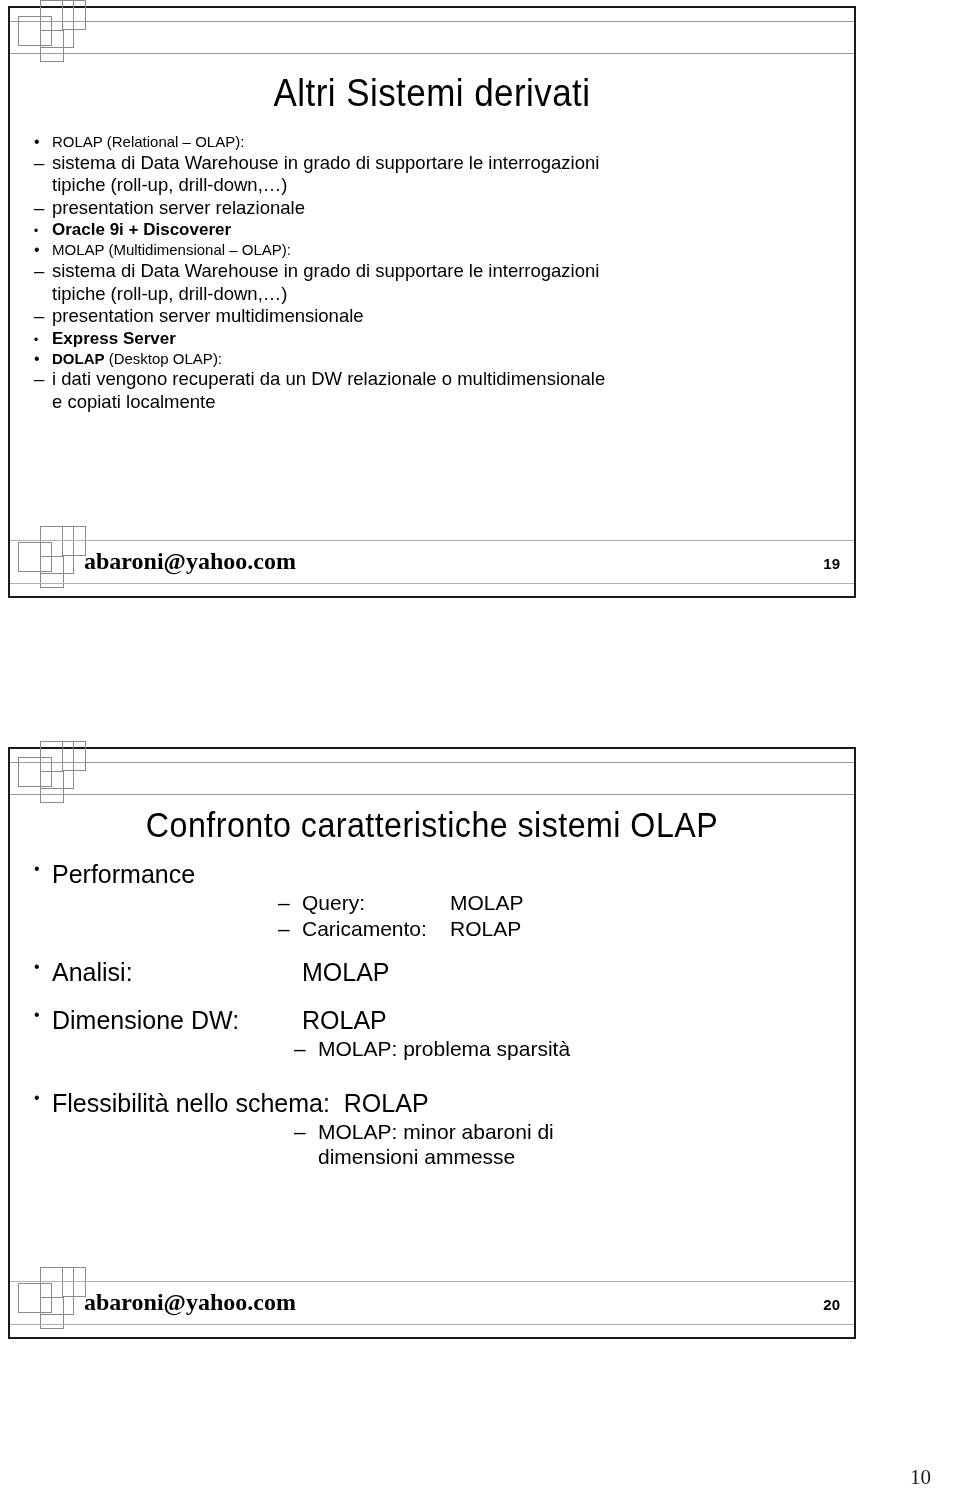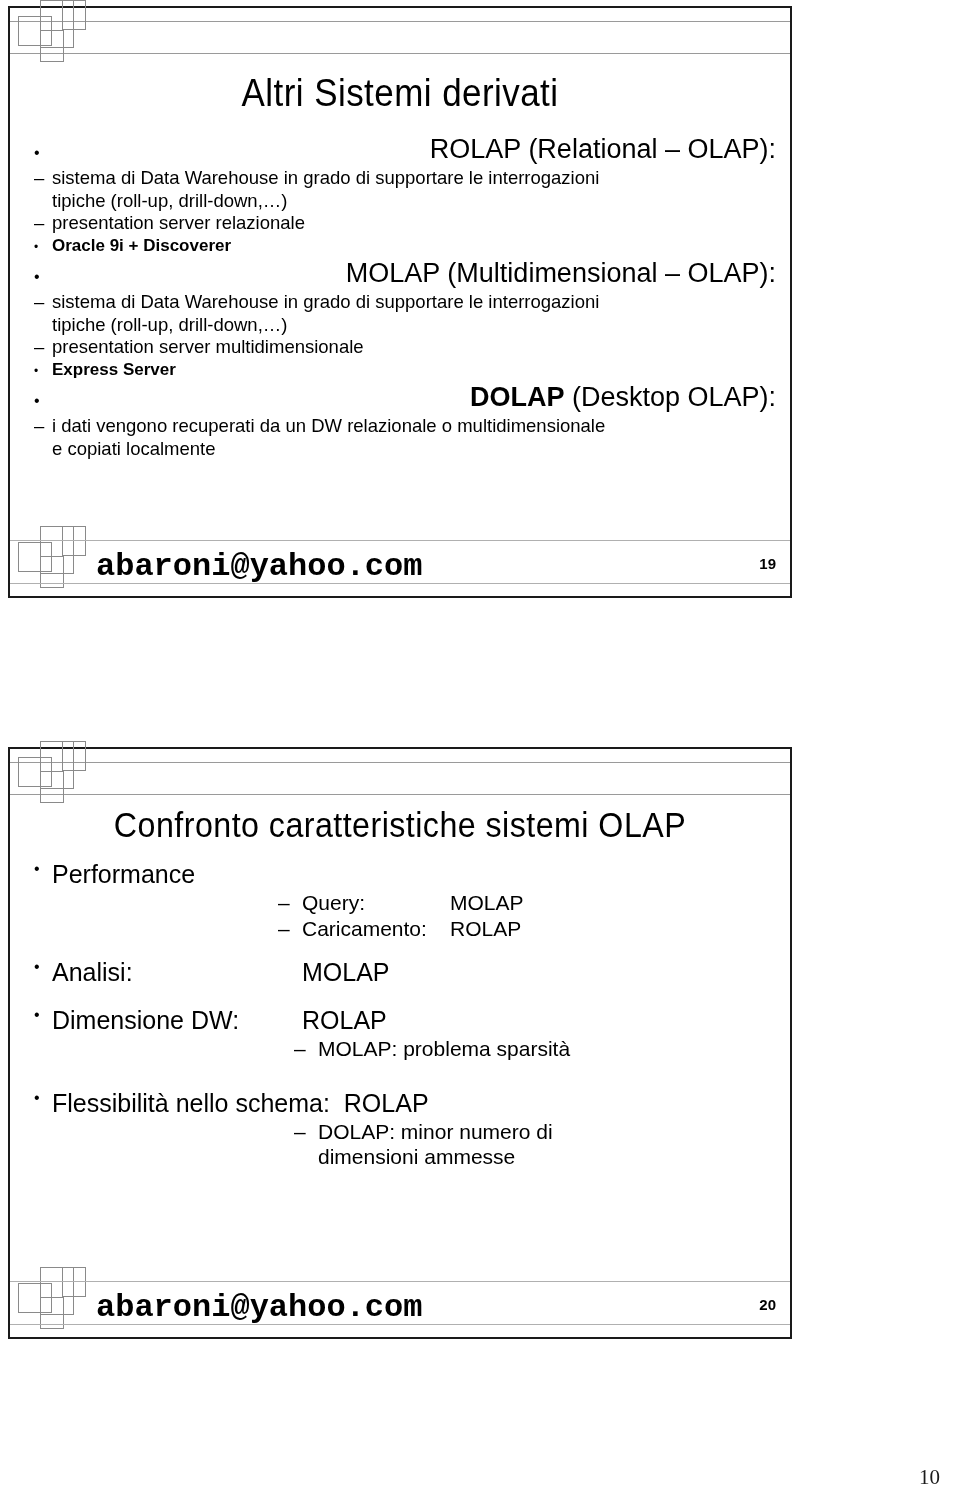--- a/index.html
+++ b/index.html
@@ -13,21 +13,21 @@
     position: relative;
     font-family: "Liberation Sans", sans-serif;
     color: #000000;
     overflow: hidden;
   }
 
   
   .slide {
     position: absolute;
     left: 8px;
-    width: 784px;
+    width: 848px;
     border: 2px solid #1a1a1a;
     background: #ffffff;
     box-sizing: border-box;
   }
   #slide-1 { top: 6px;  height: 592px; }
   #slide-2 { top: 747px; height: 592px; }
 
   
   .hdr-rule {
     position: absolute;
@@ -100,21 +100,21 @@
     margin: 0;
   }
   li.item > .bullet {
     position: absolute;
     left: 6px;
     top: 0;
     line-height: inherit;
   }
 
   
-  .l1 { font-size: 27px; line-height: 1.30; text-align: right; }
+  .l1 { font-size: 15px; line-height: 1.30; }
   .l1 > .bullet::before { content: "\2022"; font-size: 16px; }
 
   
   .l2 { font-size: 18.5px; line-height: 1.22; padding-left: 50px; }
   .l2 > .bullet { left: 32px; }
   .l2 > .bullet::before { content: "\2013"; }
 
   
   .l3 { font-size: 17px; line-height: 1.25; padding-left: 78px; font-weight: bold; }
   .l3 > .bullet { left: 60px; font-weight: normal; }
@@ -158,39 +158,38 @@
     left: 0; right: 0;
     height: 1px;
     background: #b0b0b0;
   }
   .footer .line.top { top: 0; }
   .footer .line.bot { bottom: 0; }
   .footer .email {
     position: absolute;
     left: 74px;
     top: 8px;
-    font-family: Liberation Mono, monospace;
+    font-family: Liberation Serif, serif;
     font-weight: bold;
-    font-size: 32px;
+    font-size: 24px;
     letter-spacing: 0px;
-    margin-left: 12px;
   }
   .footer .pageno {
     position: absolute;
     right: 14px;
     top: 15px;
     font-family: "Liberation Sans", sans-serif;
     font-weight: bold;
     font-size: 15px;
   }
 
   
   .sheet-no {
     position: absolute;
-    right: 20px;
+    right: 29px;
     bottom: 16px;
     font-family: "Liberation Serif", serif;
     font-size: 21px;
     color: #1a1a1a;
   }
 </style>
 </head>
 <body>
 
 <div class="slide" id="slide-1">
@@ -331,21 +330,21 @@
       <span class="dash">–</span><span>MOLAP: problema sparsità</span>
     </div>
 
     <div class="gap-lg"></div>
 
     <div class="row2">
       <span class="bullet">•</span>
       <span class="lbl"><span class="u">Flessibilità nello schema</span><span>:</span></span>&nbsp;&nbsp;<span class="val">ROLAP</span>
     </div>
     <div class="sub2 indent-more">
-      <span class="dash">–</span><span>DOLAP: minor numero di</span>
+      <span class="dash">–</span><span>MOLAP: minor abaroni di</span>
     </div>
     <div class="sub2 indent-more">
       <span>dimensioni ammesse</span>
     </div>
 
   </div>
 
   <div class="footer">
     <div class="line top"></div>
     <div class="line bot"></div>

